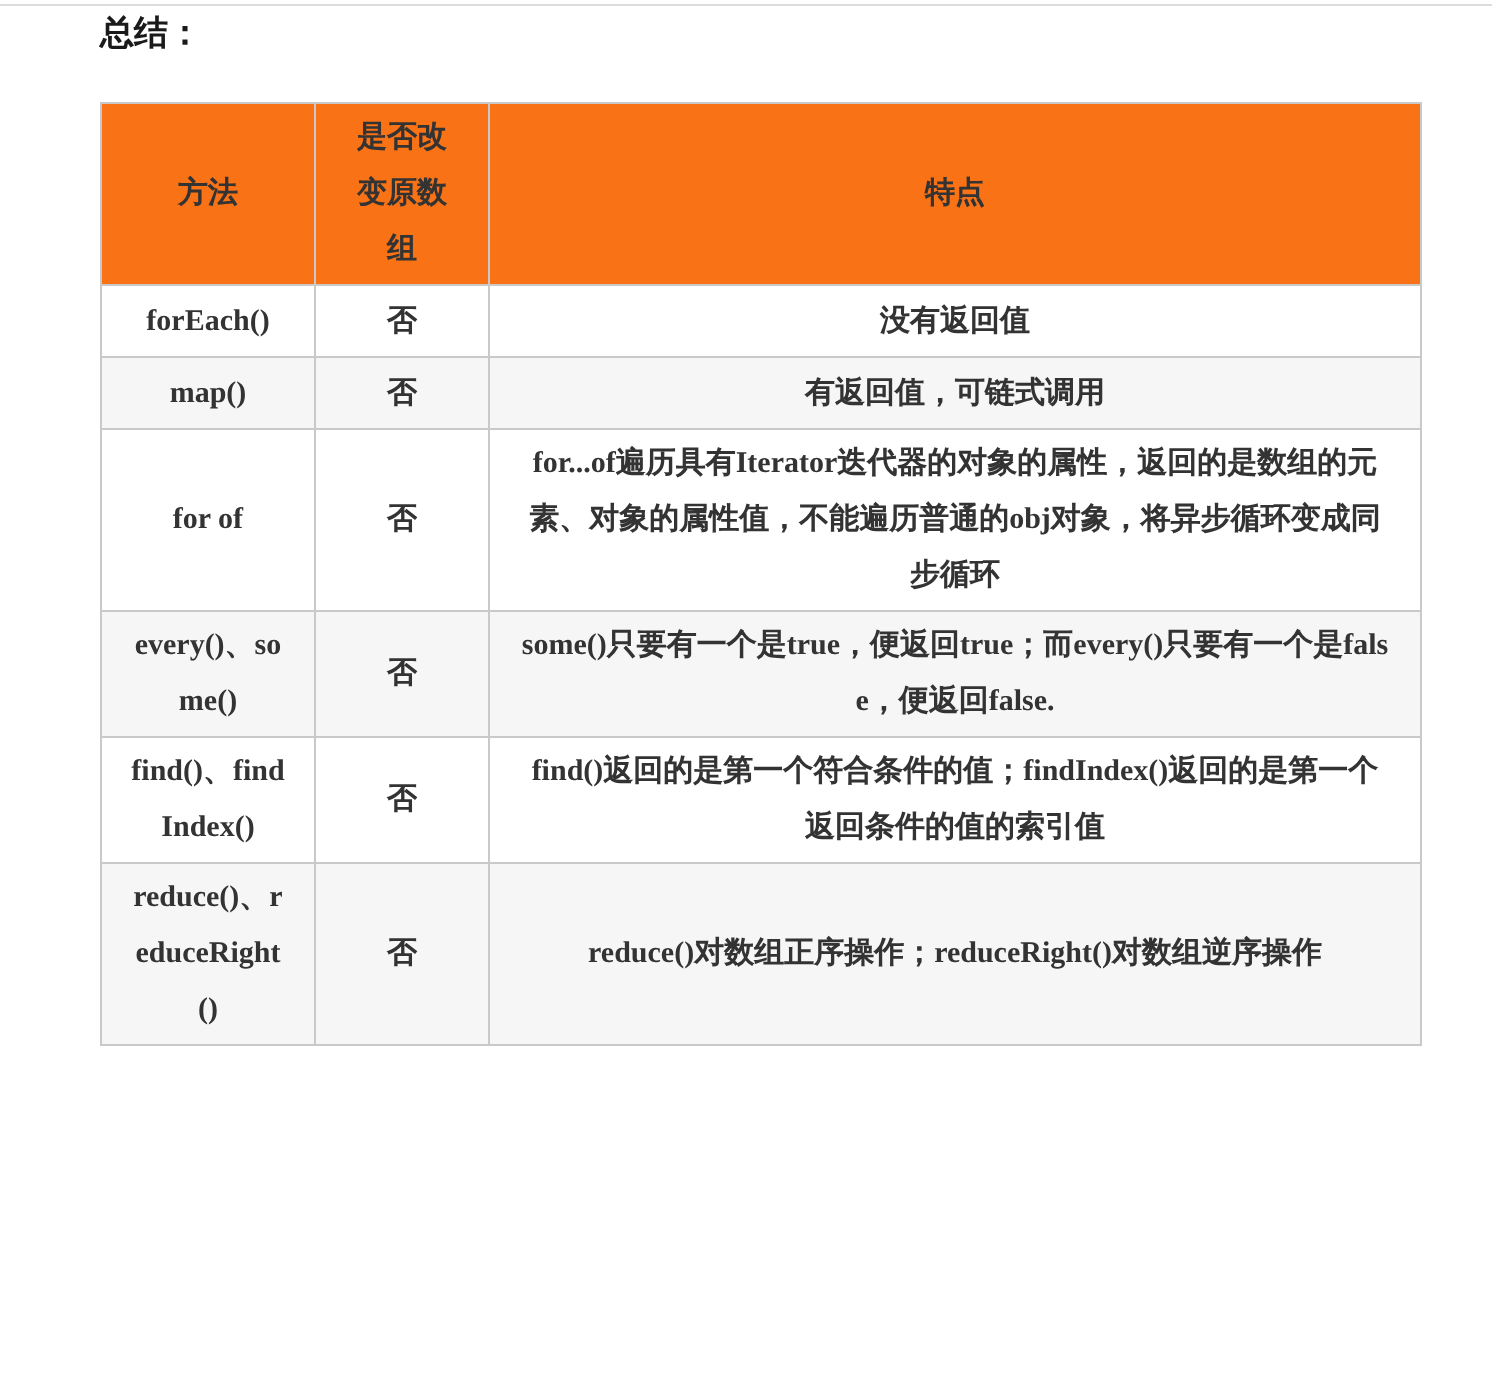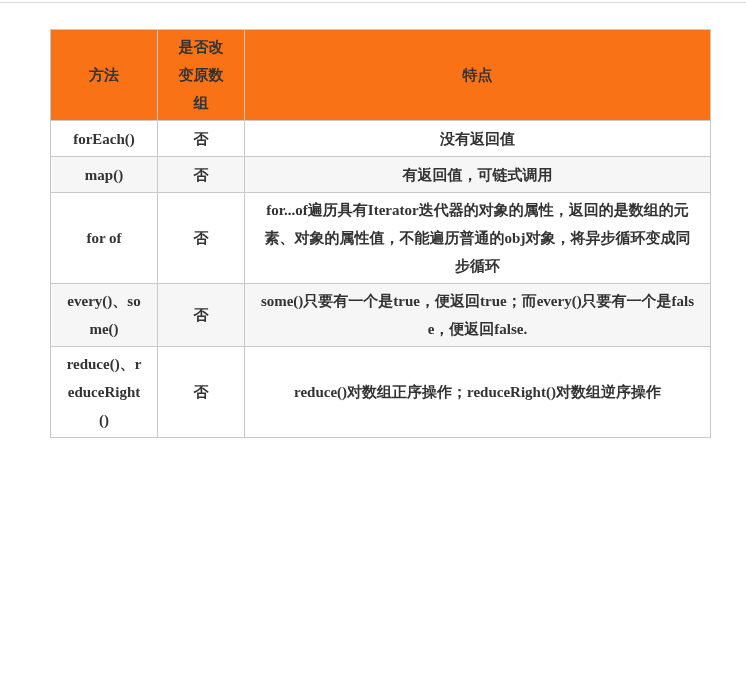--- a/index.html
+++ b/index.html
@@ -60,20 +60,21 @@
   }
   .summary-table td.method-cell { font-family: "Liberation Serif", "DejaVu Serif", serif; }
   .summary-table tr.row-short td { height: 36px; }
 </style>
 </head>
 <body>
 
 <div class="top-divider"></div>
 
 <div class="content">
+  <h3 class="page-title">总结：</h3>
 
   <table class="summary-table">
     <colgroup>
       <col class="col-method">
       <col class="col-mutates">
       <col class="col-feature">
     </colgroup>
     <thead>
       <tr>
         <th>方法</th>
@@ -96,19 +97,24 @@
         <td class="method-cell">for of</td>
         <td>否</td>
         <td>for...of遍历具有Iterator迭代器的对象的属性，返回的是数组的元素、对象的属性值，不能遍历普通的obj对象，将异步循环变成同步循环</td>
       </tr>
       <tr>
         <td class="method-cell">every()、some()</td>
         <td>否</td>
         <td>some()只要有一个是true，便返回true；而every()只要有一个是false，便返回false.</td>
       </tr>
       <tr>
+        <td class="method-cell">find()、findIndex()</td>
+        <td>否</td>
+        <td>find()返回的是第一个符合条件的值；findIndex()返回的是第一个返回条件的值的索引值</td>
+      </tr>
+      <tr>
         <td class="method-cell">reduce()、reduceRight()</td>
         <td>否</td>
         <td>reduce()对数组正序操作；reduceRight()对数组逆序操作</td>
       </tr>
     </tbody>
   </table>
 </div>
 
 </body></html>

